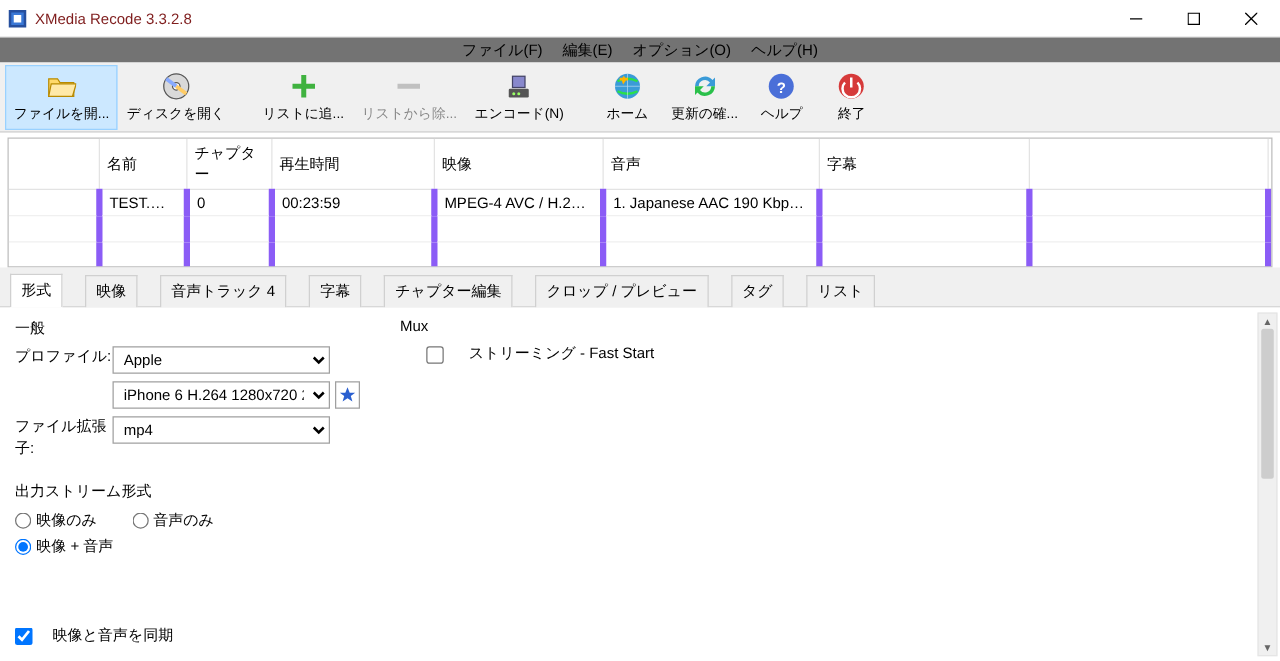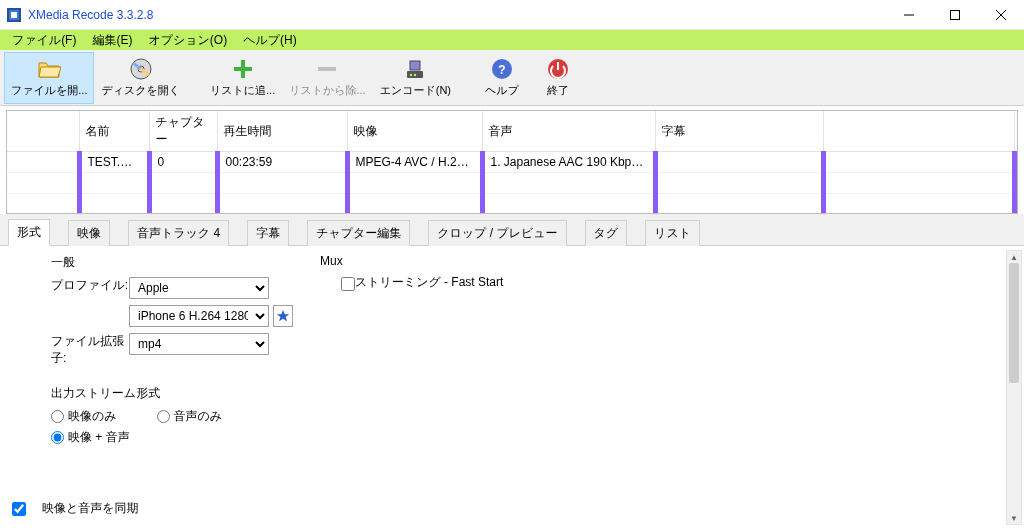--- a/index.html
+++ b/index.html
@@ -1,27 +1,27 @@
 <!DOCTYPE html>
 <html><head>
 <meta charset="utf-8">
 <style>
 * { margin:0; padding:0; box-sizing:border-box; font-family:"Meiryo UI","Yu Gothic UI","MS PGothic",sans-serif; font-size:12px; }
 body { background:#fff; color:#000; width:1024px; height:529px; overflow:hidden; display:flex; flex-direction:column; }
 
 
 .titlebar { height:30px; background:#fff; display:flex; align-items:center; padding:0 0 0 6px; border-bottom:1px solid #e5e5e5; }
 .titlebar .app-icon { width:16px; height:16px; margin-right:6px; display:inline-flex; align-items:center; justify-content:center; }
-.titlebar .title { color:#1d4ed8; font-size:12px; flex:1; }
+.titlebar .title { color:#7f1d1d; font-size:12px; flex:1; }
 .win-controls { display:flex; height:100%; }
 .win-btn { width:46px; height:100%; display:flex; align-items:center; justify-content:center; color:#333; }
 .win-btn svg { width:10px; height:10px; }
 
 
-.menubar { height:20px; background:#bef264; display:flex; align-items:center; padding:0 4px; gap:0; }
+.menubar { height:20px; background:#737373; display:flex; align-items:center; padding:0 4px; gap:0;justify-content:center; }
 .menubar .menu-item { padding:2px 8px; color:#000; }
 
 
 .toolbar { height:56px; background:#f0f0f0; display:flex; align-items:center; padding:2px 4px; gap:0; border-bottom:1px solid #d0d0d0; }
 .tool-btn { display:flex; flex-direction:column; align-items:center; justify-content:center; padding:2px 6px; min-width:56px; height:52px; border:1px solid transparent; }
 .tool-btn.selected { background:#cce8ff; border:1px solid #99d1ff; }
 .tool-btn.disabled { opacity:0.45; }
 .tool-btn .ico { width:24px; height:24px; display:flex; align-items:center; justify-content:center; }
 .tool-btn .lbl { font-size:11px; margin-top:2px; color:#000; white-space:nowrap; }
 .tool-sep { width:16px; }
@@ -35,31 +35,31 @@
 .filelist tr.empty td { color:transparent; }
 .col-icon{width:72px;} .col-name{width:70px;} .col-chap{width:68px;} .col-dur{width:130px;} .col-video{width:135px;} .col-audio{width:173px;} .col-sub{width:168px;} .col-rest{width:auto;}
 
 
 .tabstrip { display:flex; align-items:flex-end; padding:4px 8px 0 8px; border-bottom:1px solid #d0d0d0; background:#f0f0f0; }
 .tab { padding:4px 8px; border:1px solid #d0d0d0; border-bottom:none; margin-right:18px; background:#f0f0f0; position:relative; top:1px; font-size:12px; }
 .tab.active { background:#fff; border-bottom:1px solid #fff; }
 .tab-panel { flex:1; background:#fff; padding:8px 12px; position:relative; overflow:hidden; }
 
 
-.group { border:none; margin-bottom:12px;margin-left:39px; }
+.group { border:none; margin-bottom:12px; }
 .group-title { color:#000; font-size:12px; margin-bottom:6px; }
 .row { display:flex; align-items:flex-start; margin-bottom:6px; }
 .row .label { width:78px; color:#000; }
-.row select { width:140px; height:22px; border:1px solid #a0a0a0; background:#fff; padding:0 4px; font-size:12px; }
+.row select { width:174px; height:22px; border:1px solid #a0a0a0; background:#fff; padding:0 4px; font-size:12px; }
 .row .star { width:20px; height:22px; margin-left:4px; display:flex; align-items:center; justify-content:center; border:1px solid #a0a0a0; background:#fff; }
 .mux-box { position:absolute; left:320px; top:8px; width:280px; }
-.checkbox-row { display:flex; align-items:flex-end; gap:0; margin-top:4px;padding-left:21px; }
+.checkbox-row { display:flex; align-items:flex-end; gap:20px; margin-top:4px;padding-left:21px; }
 .checkbox-row input { width:14px; height:14px; }
 
-.radio-row { display:flex; gap:40px; margin:4px 0; }
+.radio-row { display:flex; gap:28px; margin:4px 0; }
 .radio-row label { display:flex; align-items:center; gap:4px; }
 .radio-row input { width:13px; height:13px; }
 
 .sync-row { position:absolute; left:12px; bottom:12px; display:flex; align-items:center; gap:16px; }
 .sync-row input { width:14px; height:14px; }
 
 
 .panel-scroll { position:absolute; right:2px; top:4px; bottom:4px; width:16px; background:#f0f0f0; border:1px solid #e5e5e5; }
 .panel-scroll .thumb { position:absolute; top:12px; left:2px; right:2px; height:120px; background:#cdcdcd; border-radius:2px; }
 .panel-scroll .arrow { position:absolute; left:0; right:0; height:12px; display:flex; align-items:center; justify-content:center; color:#666; font-size:8px; }
@@ -148,20 +148,40 @@
         <svg viewBox="0 0 24 24">
           <rect x="4" y="14" width="16" height="7" fill="#555" rx="1"></rect>
           <rect x="7" y="4" width="10" height="9" fill="#88c" stroke="#446"></rect>
           <circle cx="8" cy="18" r="1.2" fill="#9f6"></circle>
           <circle cx="12" cy="18" r="1.2" fill="#9f6"></circle>
         </svg>
       </span>
     <span class="lbl">エンコード(N)</span>
   </div>
   <div class="tool-sep"></div>
+  <div class="tool-btn">
+    <span class="ico">
+        <svg viewBox="0 0 24 24">
+          <circle cx="12" cy="12" r="10" fill="#3a9bd8"></circle>
+          <path d="M4 8 Q12 4 20 8 M4 16 Q12 20 20 16" stroke="#2ae04a" stroke-width="2" fill="none"></path>
+          <path d="M12 2 v20 M2 12 h20" stroke="#fff" stroke-width="0.6" opacity="0.6"></path>
+          <path d="M10 23 l4 -6 h3 v-4 h-4 l-2 -3 -2 3 h-4 v4 h3 Z" fill="#ffb400" transform="translate(3 -2) scale(0.55)"></path>
+        </svg>
+      </span>
+    <span class="lbl">ホーム</span>
+  </div>
+  <div class="tool-btn">
+    <span class="ico">
+        <svg viewBox="0 0 24 24">
+          <path d="M4 12 a8 8 0 0 1 14 -5 l2 -2 v7 h-7 l3 -3 a5 5 0 0 0 -9 3" fill="#3a9bd8"></path>
+          <path d="M20 12 a8 8 0 0 1 -14 5 l-2 2 v-7 h7 l-3 3 a5 5 0 0 0 9 -3" fill="#2ac04a"></path>
+        </svg>
+      </span>
+    <span class="lbl">更新の確...</span>
+  </div>
   <div class="tool-btn">
     <span class="ico">
         <svg viewBox="0 0 24 24">
           <circle cx="12" cy="12" r="10" fill="#4a6fd8"></circle>
           <text x="12" y="17" text-anchor="middle" font-size="14" fill="#fff" font-weight="bold">?</text>
         </svg>
       </span>
     <span class="lbl">ヘルプ</span>
   </div>
   <div class="tool-btn">

